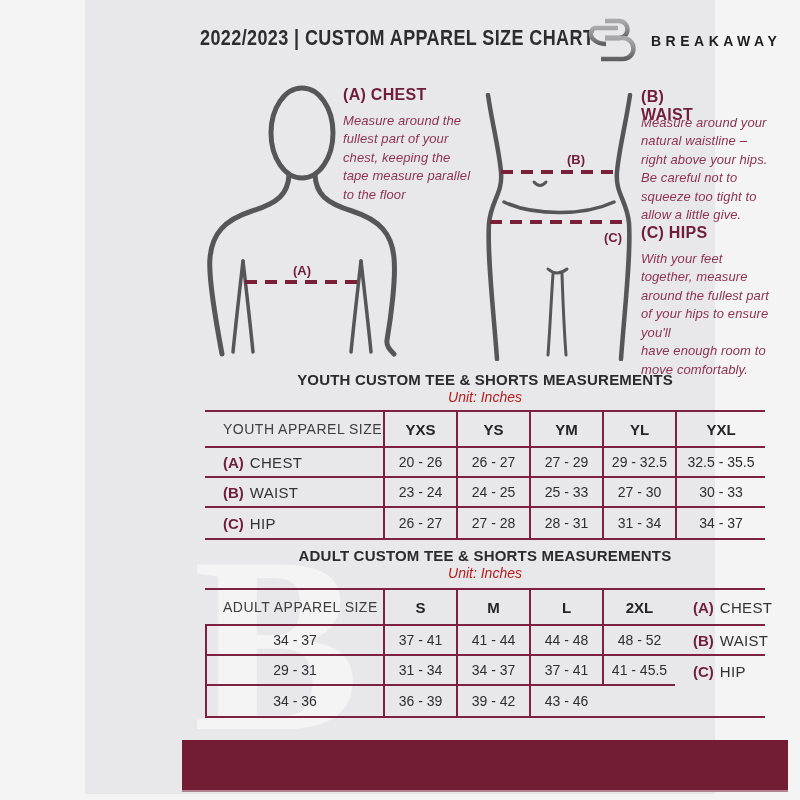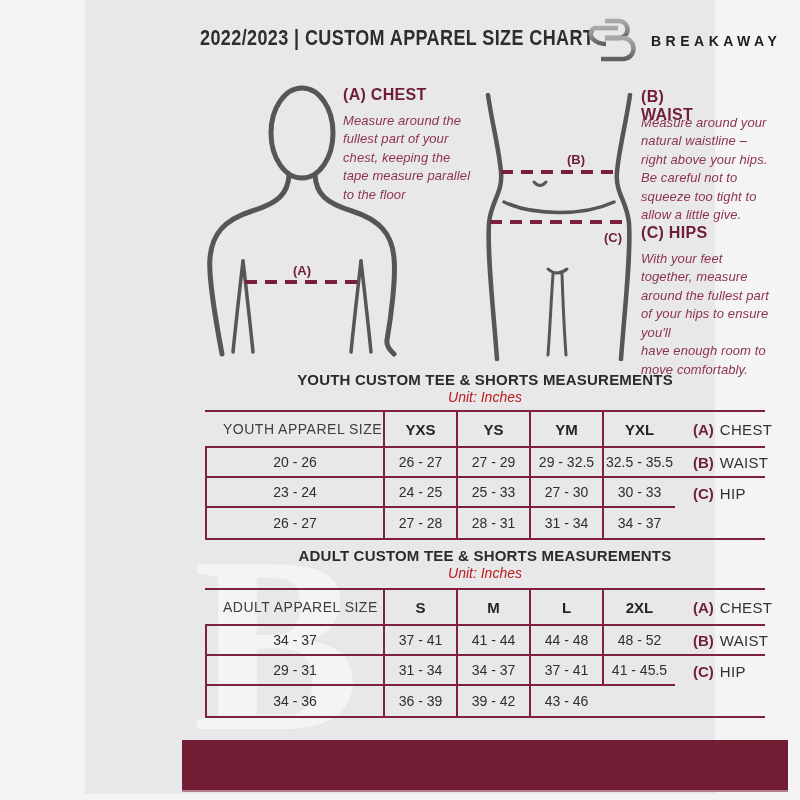--- a/index.html
+++ b/index.html
@@ -131,20 +131,21 @@
 
     <div class="watermark">B</div>
 
     <div class="tbl-title yt-title">YOUTH CUSTOM TEE &amp; SHORTS MEASUREMENTS</div>
     <div class="tbl-unit yt-unit">Unit: Inches</div>
     <div class="size-table yt-table">
       <div class="cell c0 hb tablehead">YOUTH APPAREL SIZE</div>
       <div class="cell hb colhead">YXS</div>
       <div class="cell hb colhead">YS</div>
       <div class="cell hb colhead">YM</div>
+      <div class="cell hb colhead">YL</div>
       <div class="cell hb colhead">YXL</div>
 
       <div class="cell c0 hb">
         <span class="rlabel-prefix">(A)</span>
         <span class="rlabel">CHEST</span>
       </div>
       <div class="cell hb">20 - 26</div>
       <div class="cell hb">26 - 27</div>
       <div class="cell hb">27 - 29</div>
       <div class="cell hb">29 - 32.5</div>

